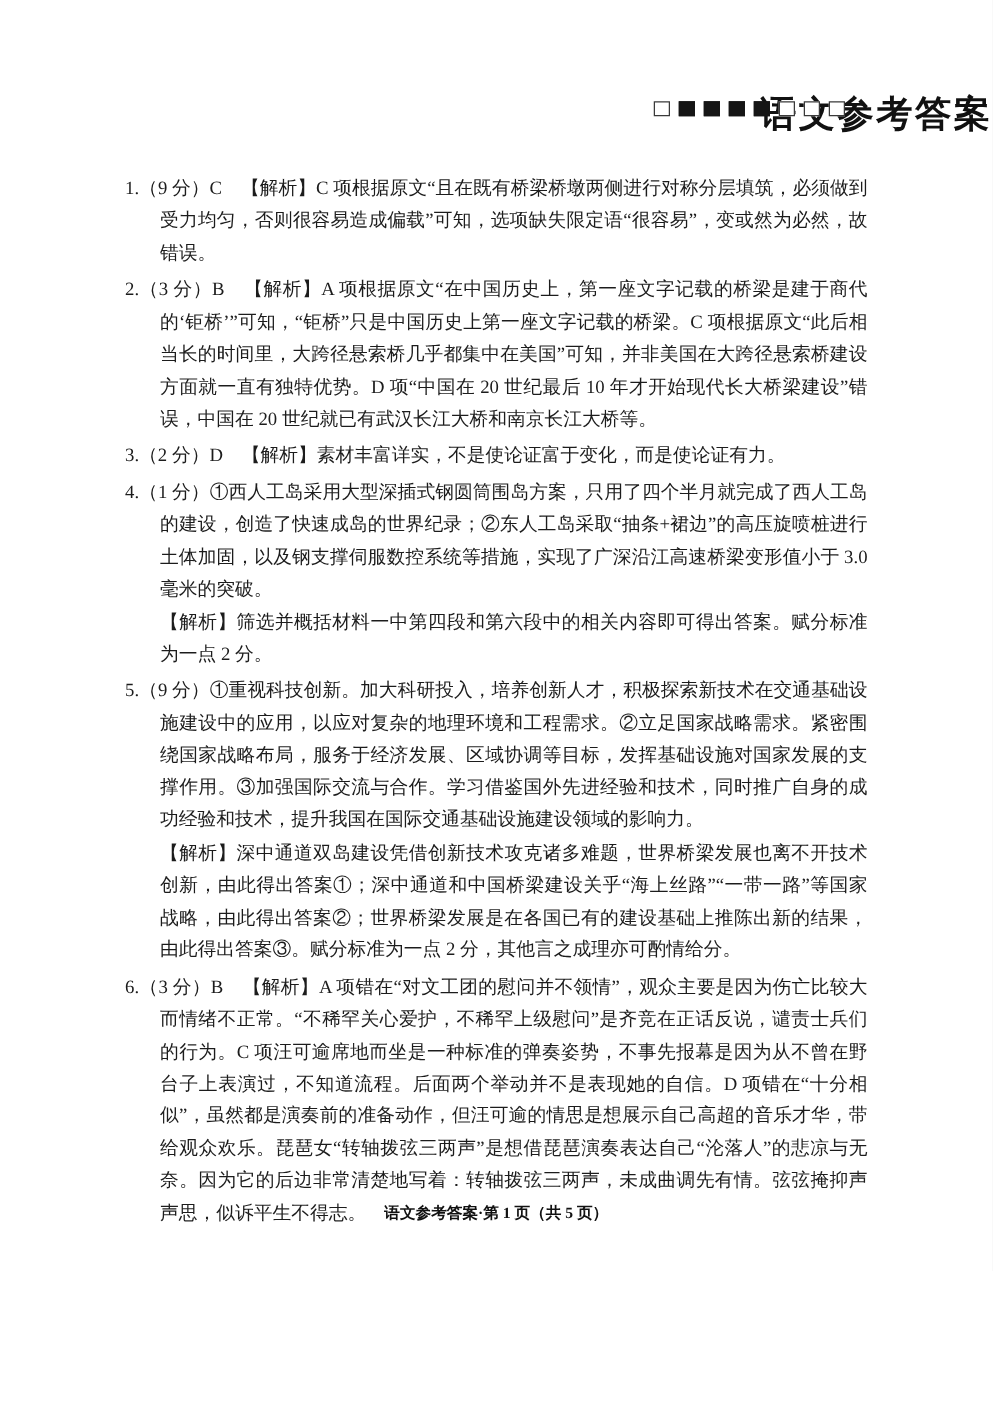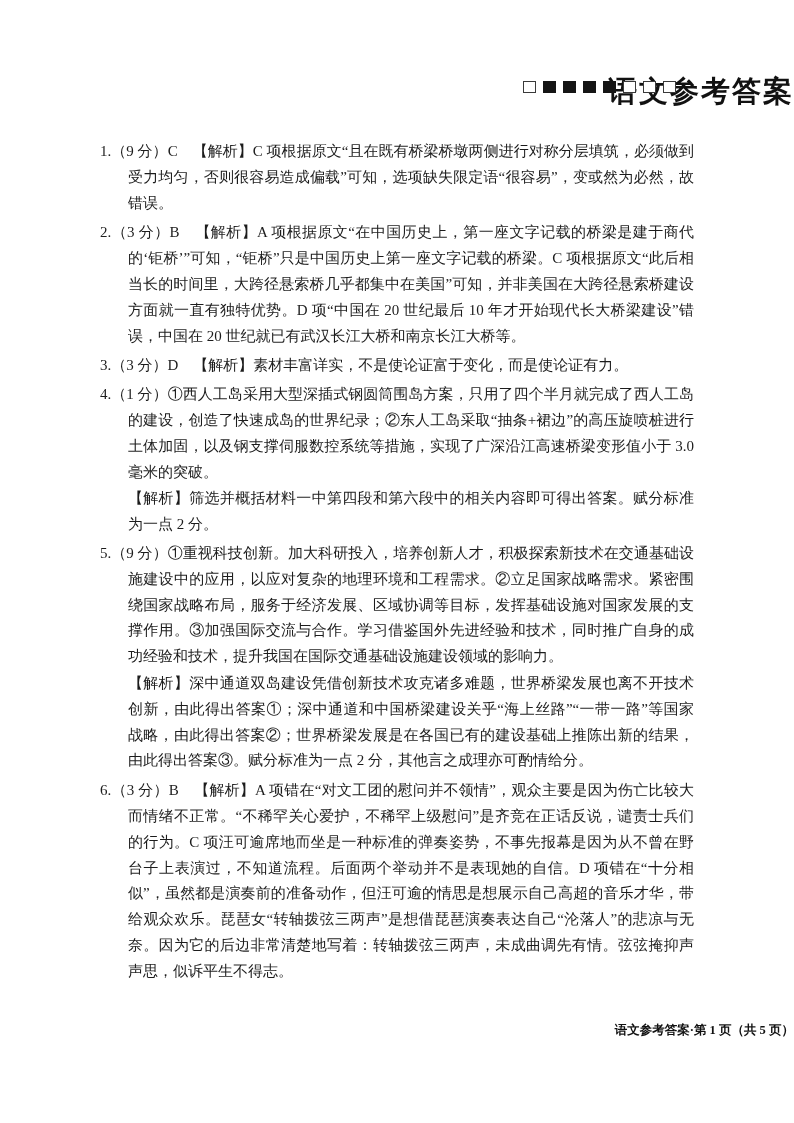--- a/index.html
+++ b/index.html
@@ -52,24 +52,24 @@
   .item { padding-left: 28px; margin-bottom: 3px; }
   .item p { margin: 0; }
   p.hang { text-indent: -28px; }
   .num { }
   .jiexi {
     font-family: "Liberation Sans", "DejaVu Sans", sans-serif;
     font-weight: 400;
   }
   .footer {
     position: absolute;
-    top: 1022px;
+    top: 962px;
     left: 0;
     width: 100%;
-    text-align: right;
+    text-align: center;
     font-size: 12.5px;
     font-weight: 700;
     color: #111;
   }
 </style>
 </head>
 <body>
 
 <div class="page">
 
@@ -90,21 +90,21 @@
 
     <section class="item">
       <p class="hang"><span class="num">1.</span><span class="head">（9 分）C　</span><b class="jiexi">【解析】</b><span>C 项根据原文“且在既有桥梁桥墩两侧进行对称分层填筑，必须做到受力均匀，否则很容易造成偏载”可知，选项缺失限定语“很容易”，变或然为必然，故错误。</span></p>
     </section>
 
     <section class="item">
       <p class="hang"><span class="num">2.</span><span class="head">（3 分）B　</span><b class="jiexi">【解析】</b><span>A 项根据原文“在中国历史上，第一座文字记载的桥梁是建于商代的‘钜桥’”可知，“钜桥”只是中国历史上第一座文字记载的桥梁。C 项根据原文“此后相当长的时间里，大跨径悬索桥几乎都集中在美国”可知，并非美国在大跨径悬索桥建设方面就一直有独特优势。D 项“中国在 20 世纪最后 10 年才开始现代长大桥梁建设”错误，中国在 20 世纪就已有武汉长江大桥和南京长江大桥等。</span></p>
     </section>
 
     <section class="item">
-      <p class="hang"><span class="num">3.</span><span class="head">（3 分）D　</span><b class="jiexi">【解析】</b><span>素材丰富详实，不是使论证富于变化，而是使论证有力。</span></p>
+      <p class="hang"><span class="num">3.</span><span class="head">（2 分）D　</span><b class="jiexi">【解析】</b><span>素材丰富详实，不是使论证富于变化，而是使论证有力。</span></p>
     </section>
 
     <section class="item">
       <p class="hang"><span class="num">4.</span><span class="head">（1 分）</span><span>①西人工岛采用大型深插式钢圆筒围岛方案，只用了四个半月就完成了西人工岛的建设，创造了快速成岛的世界纪录；②东人工岛采取“抽条+裙边”的高压旋喷桩进行土体加固，以及钢支撑伺服数控系统等措施，实现了广深沿江高速桥梁变形值小于 3.0 毫米的突破。</span></p>
       <p><b class="jiexi">【解析】</b><span>筛选并概括材料一中第四段和第六段中的相关内容即可得出答案。赋分标准为一点 2 分。</span></p>
     </section>
 
     <section class="item">
       <p class="hang"><span class="num">5.</span><span class="head">（9 分）</span><span>①重视科技创新。加大科研投入，培养创新人才，积极探索新技术在交通基础设施建设中的应用，以应对复杂的地理环境和工程需求。②立足国家战略需求。紧密围绕国家战略布局，服务于经济发展、区域协调等目标，发挥基础设施对国家发展的支撑作用。③加强国际交流与合作。学习借鉴国外先进经验和技术，同时推广自身的成功经验和技术，提升我国在国际交通基础设施建设领域的影响力。</span></p>
       <p><b class="jiexi">【解析】</b><span>深中通道双岛建设凭借创新技术攻克诸多难题，世界桥梁发展也离不开技术创新，由此得出答案①；深中通道和中国桥梁建设关乎“海上丝路”“一带一路”等国家战略，由此得出答案②；世界桥梁发展是在各国已有的建设基础上推陈出新的结果，由此得出答案③。赋分标准为一点 2 分，其他言之成理亦可酌情给分。</span></p>

